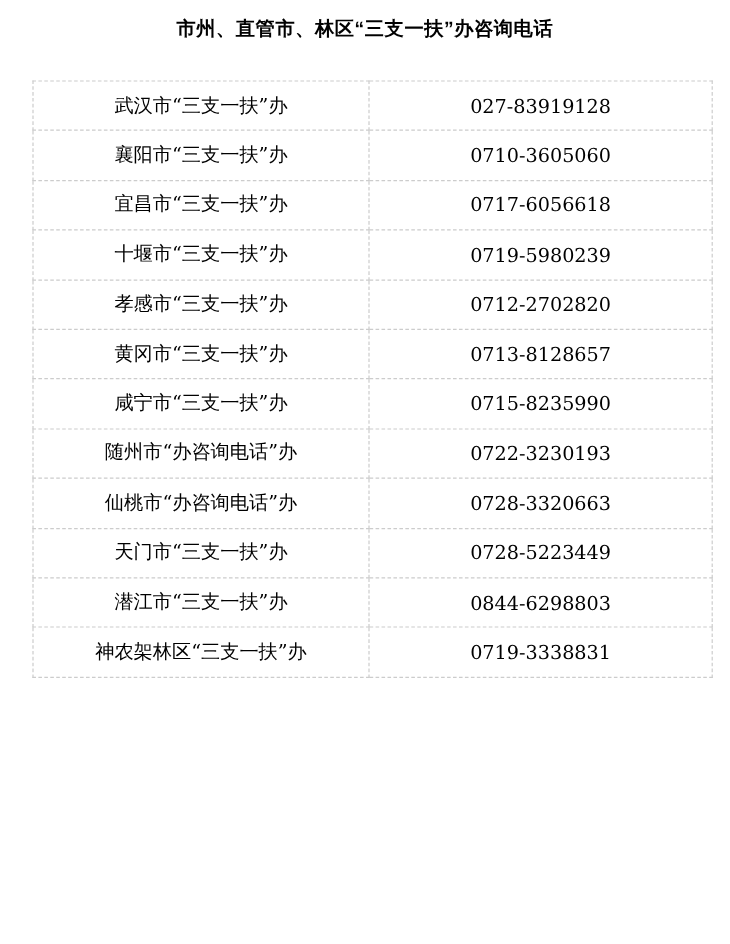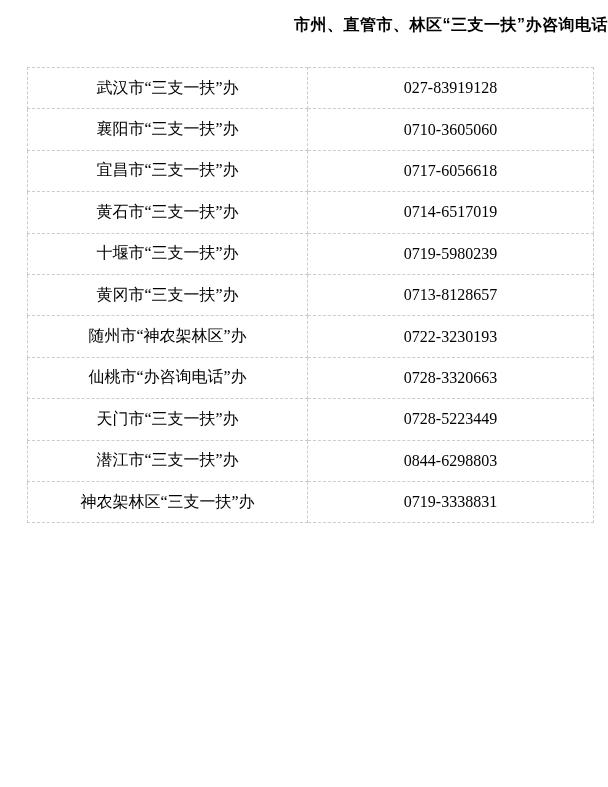--- a/index.html
+++ b/index.html
@@ -8,34 +8,33 @@
   }
   body {
     width: 608px;
     height: 787px;
     background: #ffffff;
     overflow: hidden;
     font-family: "DejaVu Serif", "Liberation Serif", serif;
   }
   .page-title {
     padding-top: 15px;
-    text-align: right;
+    text-align: center;
     font-family: "Liberation Sans", "DejaVu Sans", sans-serif;
     font-weight: bold;
     font-size: 16px;
     line-height: 20px;
     color: #000000;
     letter-spacing: 0.5px;
   }
   table.phone-table {
     margin: 32px 0 0 27px;
     width: 566px;
     border-collapse: collapse;
     table-layout: fixed;
-    font-family: Liberation Serif, serif;
   }
   table.phone-table td {
     border: 1px dashed #cccccc;
     height: 40.4px;
     padding: 0;
     text-align: center;
     vertical-align: middle;
     font-size: 16px;
     color: #000000;
     white-space: nowrap;
@@ -60,33 +59,37 @@
       </tr>
       <tr>
         <td>襄阳市“三支一扶”办</td>
         <td>0710-3605060</td>
       </tr>
       <tr>
         <td>宜昌市“三支一扶”办</td>
         <td>0717-6056618</td>
       </tr>
       <tr>
-        <td>黄石市“三支一扶”办</td>
-        <td>0714-6517019</td>
+        <td>十堰市“三支一扶”办</td>
+        <td>0719-5980239</td>
       </tr>
       <tr>
-        <td>十堰市“三支一扶”办</td>
-        <td>0719-5980239</td>
+        <td>孝感市“三支一扶”办</td>
+        <td>0712-2702820</td>
       </tr>
       <tr>
         <td>黄冈市“三支一扶”办</td>
         <td>0713-8128657</td>
       </tr>
       <tr>
-        <td>随州市“神农架林区”办</td>
+        <td>咸宁市“三支一扶”办</td>
+        <td>0715-8235990</td>
+      </tr>
+      <tr>
+        <td>随州市“办咨询电话”办</td>
         <td>0722-3230193</td>
       </tr>
       <tr>
         <td>仙桃市“办咨询电话”办</td>
         <td>0728-3320663</td>
       </tr>
       <tr>
         <td>天门市“三支一扶”办</td>
         <td>0728-5223449</td>
       </tr>

